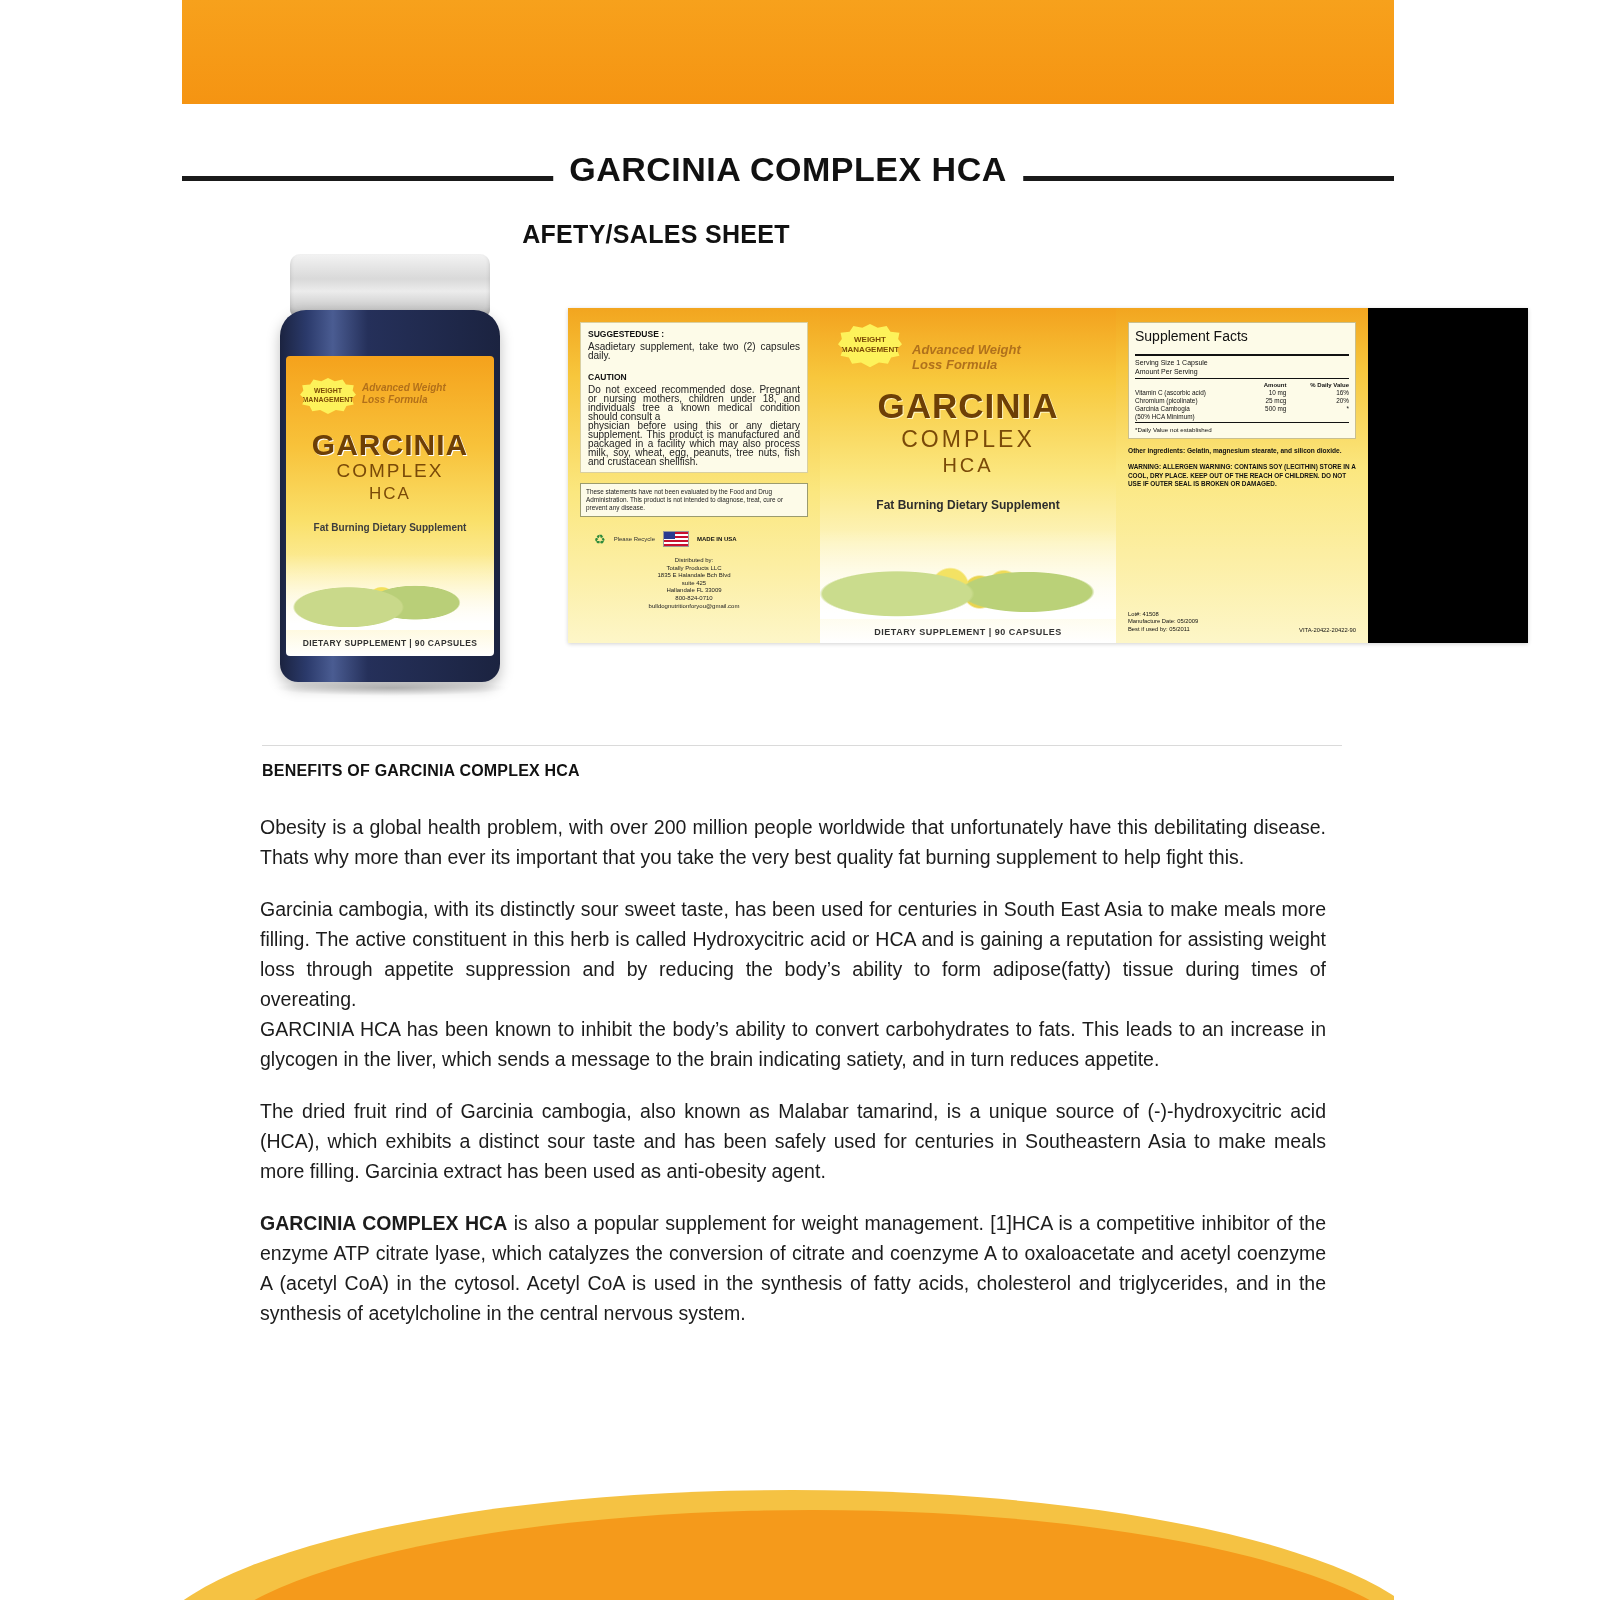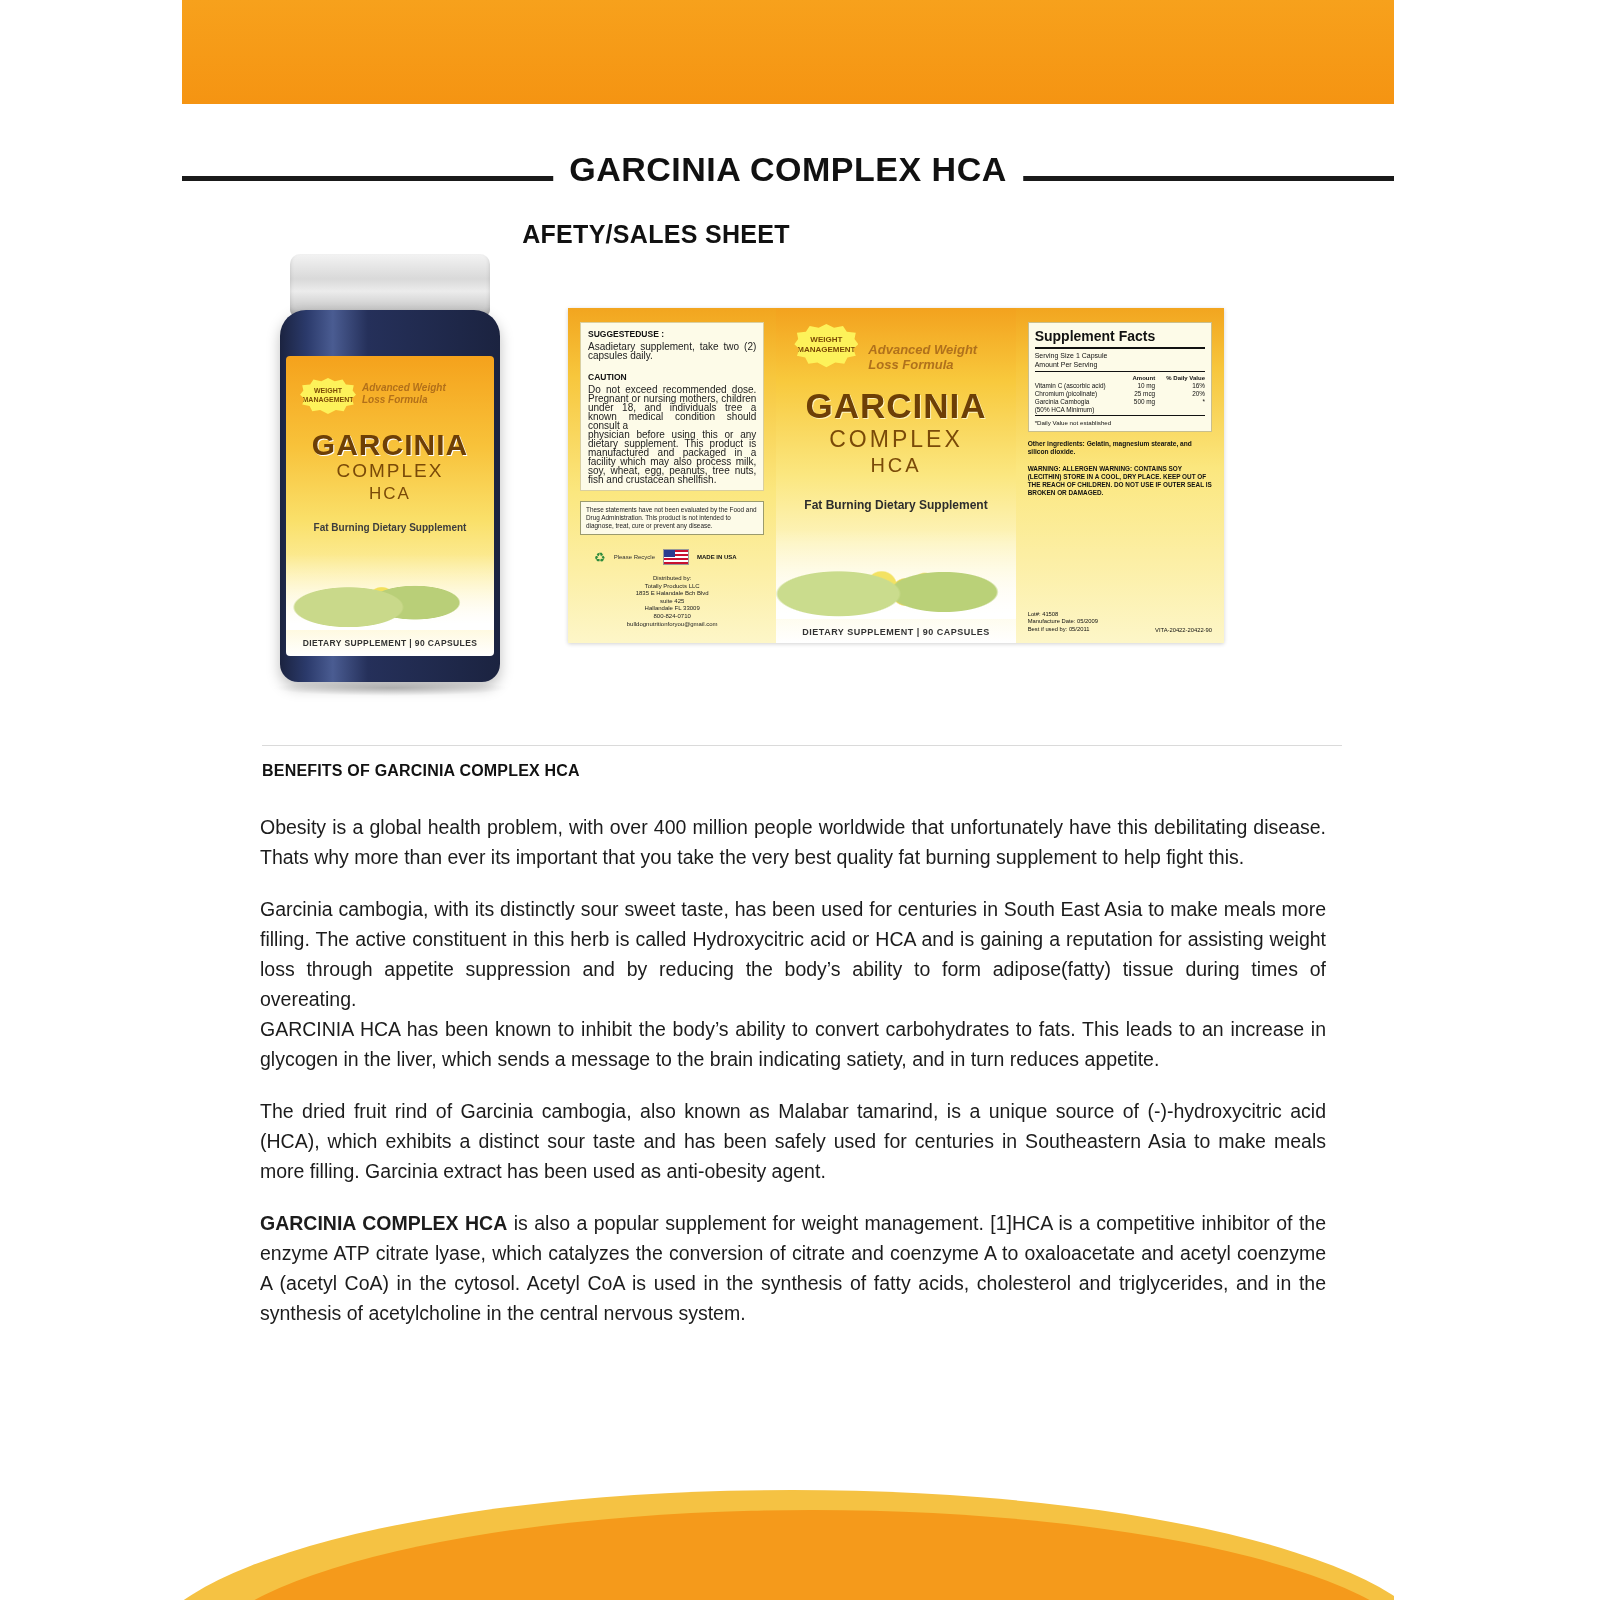--- a/index.html
+++ b/index.html
@@ -210,21 +210,21 @@
     height: 16px;
     border-radius: 50%;
     background: radial-gradient(ellipse at center, rgba(0,0,0,.22) 0%, rgba(0,0,0,0) 70%);
   }
 
   
   .label-art {
     position: absolute;
     left: 568px;
     top: 308px;
-    width: 656px;
+    width: 960px;
     height: 335px;
     background: #000000;
     box-shadow: 0 1px 4px rgba(0,0,0,.18);
     display: flex;
     overflow: hidden;
   }
   .panel {
     position: relative;
     height: 100%;
     box-sizing: border-box;
@@ -392,24 +392,24 @@
     padding: 14px 12px;
   }
   .sf-box {
     background: #fdfbe8;
     border: 1px solid #c9bf8e;
     padding: 5px 6px;
     box-sizing: border-box;
   }
   .sf-title {
     font-size: 14px;
-    font-weight: bold;
+    font-weight: normal;
     color: #111;
     border-bottom: 2px solid #111;
-    padding-bottom: 3px;
+    padding-bottom: 10px;
     margin-bottom: 2px;
   }
   .sf-line { font-size: 7px; color: #111; line-height: 9px; }
   .sf-rule { border-top: 1px solid #111; margin: 2px 0; }
   .sf-table { width: 100%; border-collapse: collapse; font-size: 6.4px; color: #111; }
   .sf-table td { padding: 0.5px 0; }
   .sf-table .num { text-align: right; }
   .sf-head-row td { font-weight: bold; font-size: 6px; }
   .sf-foot { font-size: 6.2px; margin-top: 3px; color: #111; }
   .other-ing {
@@ -625,21 +625,21 @@
         <div>Best if used by: 05/2011</div>
       </div>
       <div class="vita">VITA-20422-20422-90</div>
     </div>
   </div>
 
   <div class="divider"></div>
   <div class="benefits-head">BENEFITS OF GARCINIA COMPLEX HCA</div>
 
   <div class="copy">
-    <p>Obesity is a global  health problem, with over 400 million people worldwide that unfortunately have this debilitating disease.  Thats why more than ever its important that you take the very best quality fat  burning supplement to help fight this.</p>
+    <p>Obesity is a global  health problem, with over 200 million people worldwide that unfortunately have this debilitating disease.  Thats why more than ever its important that you take the very best quality fat  burning supplement to help fight this.</p>
     <p class="tight">Garcinia cambogia, with its distinctly sour sweet taste, has been used for centuries in South East Asia to make meals more filling. The active constituent in this herb is called Hydroxycitric acid or HCA and is gaining a reputation for  assisting weight loss through appetite suppression and by reducing the body’s ability to form adipose(fatty) tissue during times of overeating.</p>
     <p>GARCINIA HCA has been known to  inhibit the body’s ability to convert carbohydrates to fats. This leads to an increase in glycogen in the liver, which sends a message to the brain indicating satiety, and in turn reduces appetite.</p>
     <p>The dried fruit rind of Garcinia cambogia, also known as Malabar tamarind, is a unique  source of (-)-hydroxycitric acid (HCA), which exhibits a distinct sour taste and has been safely used for centuries in Southeastern Asia to make meals more filling. Garcinia  extract has been used as anti-obesity agent.</p>
     <p><b>GARCINIA COMPLEX HCA</b><span> is also a popular supplement for weight management. [1]HCA is a competitive inhibitor of the enzyme ATP citrate lyase, which catalyzes the conversion of citrate and coenzyme A to oxaloacetate and acetyl coenzyme A (acetyl CoA)  in the cytosol. Acetyl CoA is used in the synthesis of fatty acids, cholesterol and triglycerides, and in the synthesis of acetylcholine in the central nervous system.</span></p>
   </div>
 
   <div class="bottom-band">
     <div class="swoosh1"></div>
     <div class="swoosh2"></div>
   </div>

